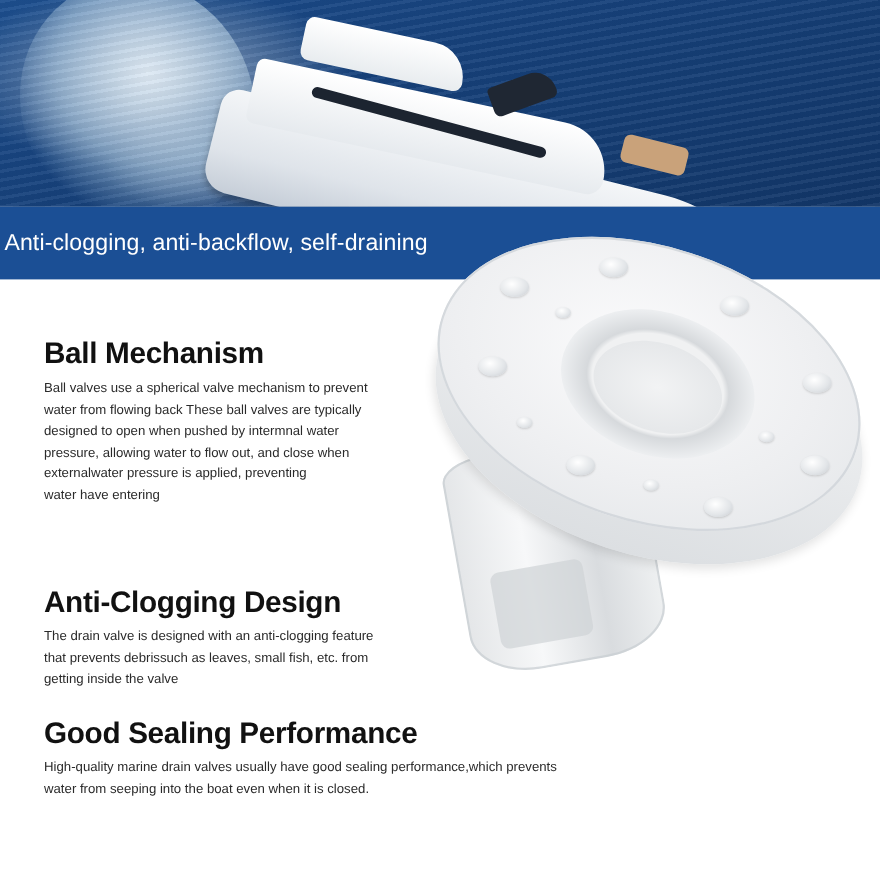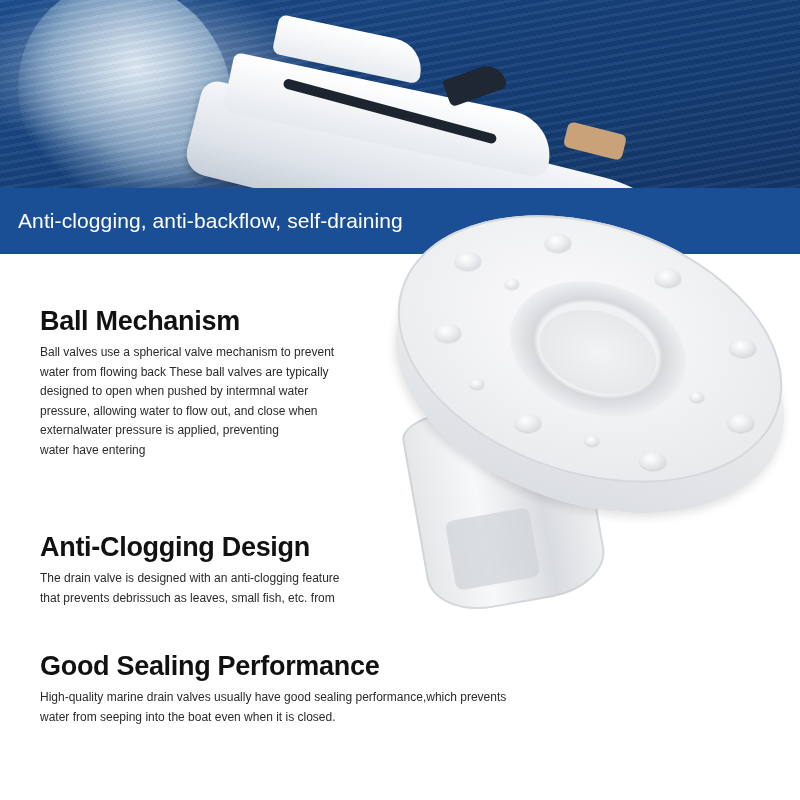--- a/index.html
+++ b/index.html
@@ -59,21 +59,21 @@
     .yacht .teak {
       position: absolute; left: 370px; top: 128px; width: 60px; height: 26px;
       background: #c9a27a; border-radius: 6px; transform: rotate(14deg);
     }
 
     
     .banner {
       position: absolute; left: 0; top: 188px; width: 800px; height: 66px;
       background: #1b4f95;
       display: flex; align-items: center;
-      padding-left: 18px;
+      padding-left: 4px;
     }
     .banner .banner-text {
       color: #ffffff; font-size: 21px; letter-spacing: 0.1px;
       font-family: "Liberation Sans", sans-serif;
     }
 
     
     .product { position: absolute; left: 380px; top: 214px; width: 420px; height: 410px; }
     .product .stem {
       position: absolute; left: 35px; top: 190px; width: 180px; height: 200px;
@@ -188,20 +188,21 @@
     <span class="line">externalwater pressure is applied, preventing</span>
     <span class="line">water have entering</span>
   </p>
 </div>
 
 <div class="section" id="sec-anti">
   <h2>Anti-Clogging Design</h2>
   <p>
     <span class="line">The drain valve is designed with an anti-clogging feature</span>
     <span class="line">that prevents debrissuch as leaves, small fish, etc. from</span>
+    <span class="line">getting inside the valve</span>
   </p>
 </div>
 
 <div class="section" id="sec-seal">
   <h2>Good Sealing Performance</h2>
   <p>
     <span class="line">High-quality marine drain valves usually have good sealing performance,which prevents</span>
     <span class="line">water from seeping into the boat even when it is closed.</span>
   </p>
 </div>

